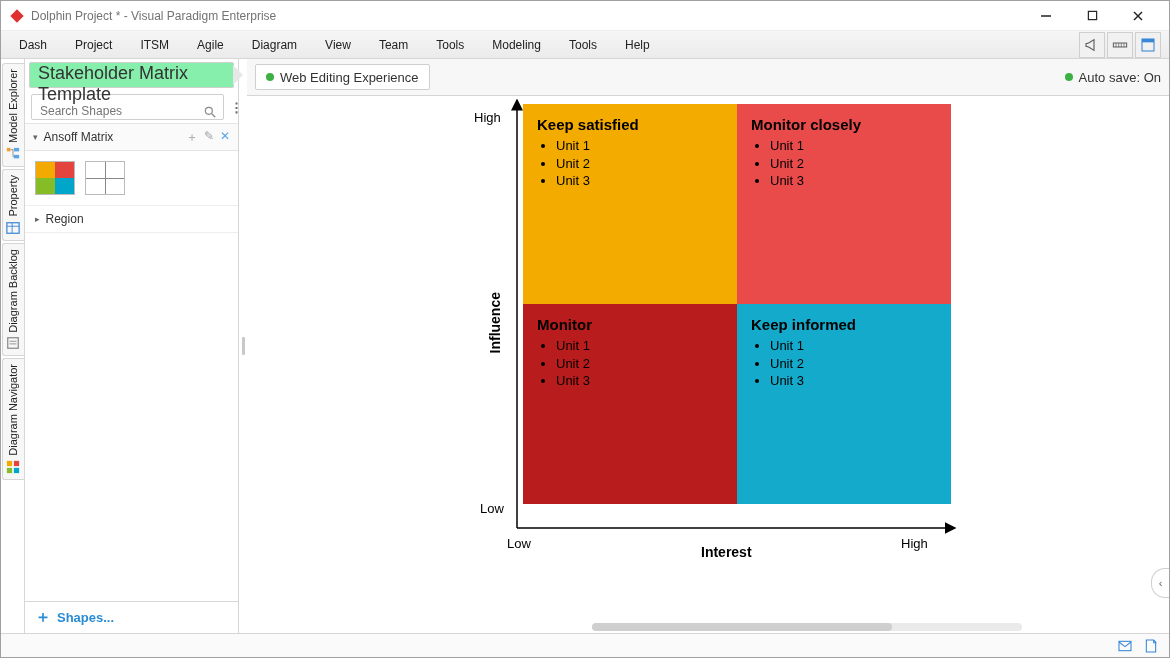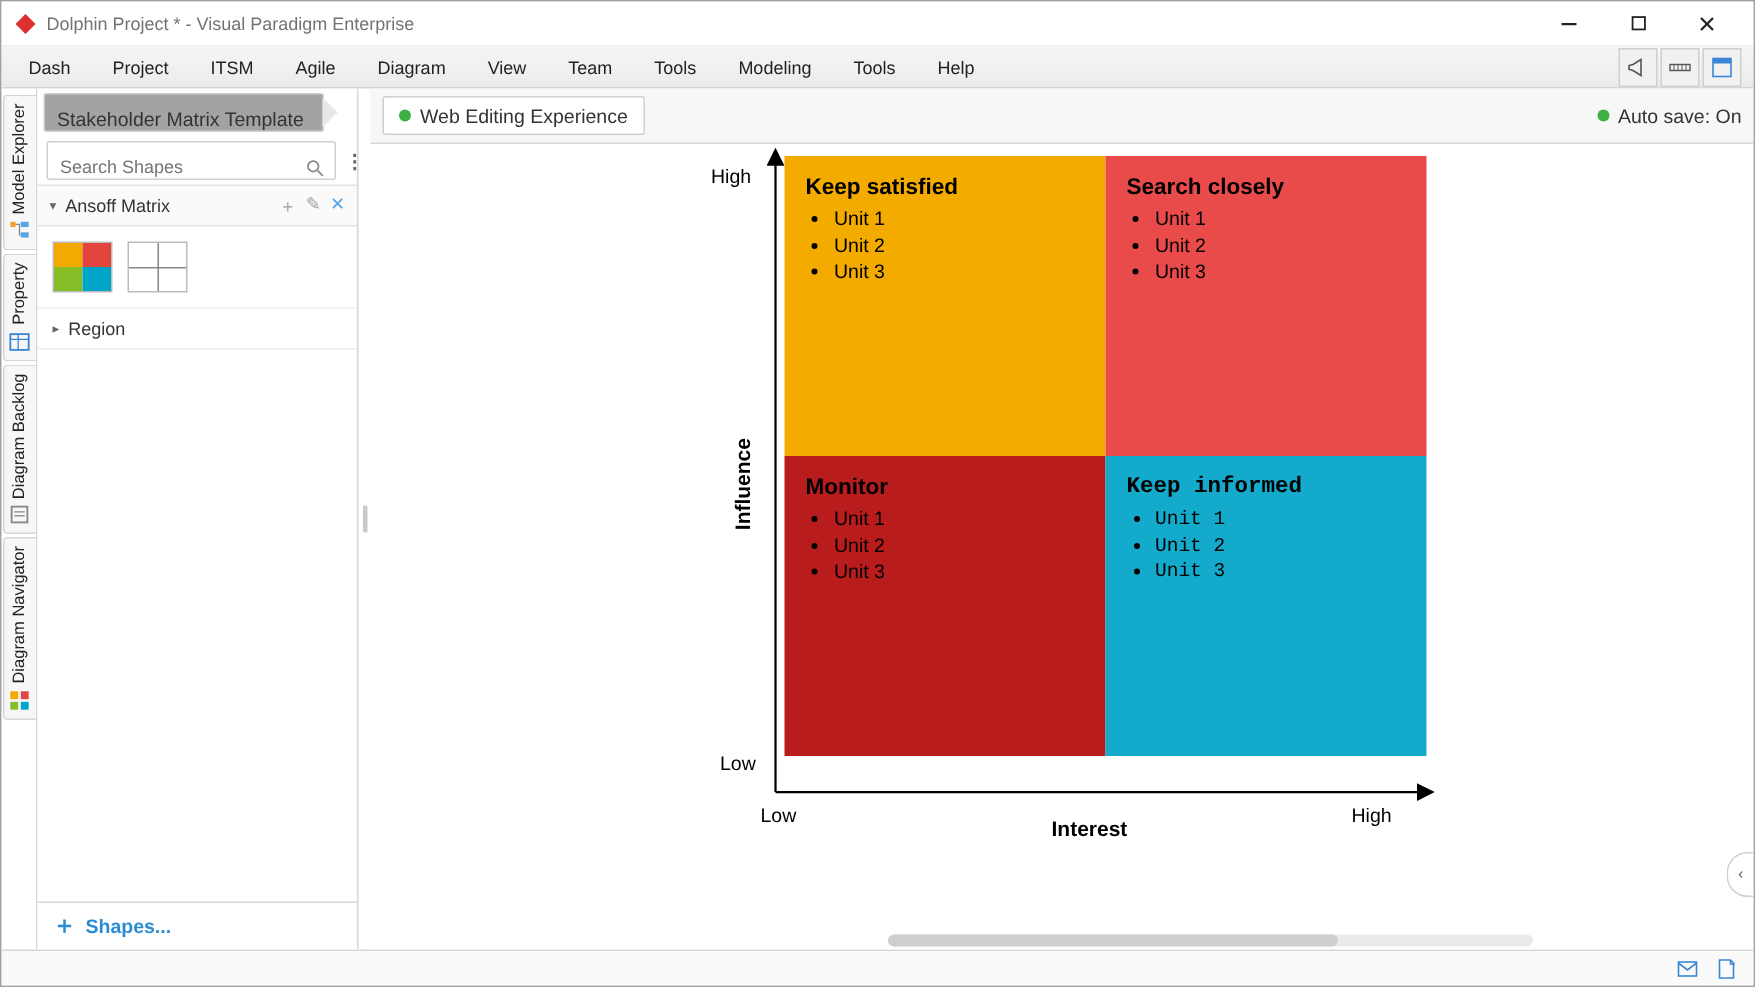--- a/index.html
+++ b/index.html
@@ -23,21 +23,21 @@
 
   
   .side-tabs { width: 24px; background: #fff; border-right: 1px solid #d6d6d6; display: flex; flex-direction: column; align-items: center; padding-top: 4px; gap: 2px; }
   .side-tab { width: 22px; display:flex; flex-direction:column; align-items:center; justify-content:flex-end; border: 1px solid #d6d6d6; border-right:none; border-radius: 3px 0 0 3px; background:#f7f7f7; padding: 5px 1px; gap:4px; cursor:default; }
   .side-tab .tab-label { writing-mode: vertical-rl; transform: rotate(180deg); font-size: 11px; color: #222; white-space: nowrap; }
   .side-tab-icon { width:14px; height:14px; }
 
   
   .left-panel { width: 214px; background: #fff; border-right: 1px solid #d6d6d6; display: flex; flex-direction: column; position:relative; }
   .breadcrumb-row { height: 32px; display:flex; align-items:center; padding: 4px 4px; }
-  .breadcrumb { height: 26px; display:flex; align-items:flex-end; padding: 0 12px 0 8px; border:1px solid #cfcfcf; background:#a3a3a3; position: relative; font-size:13px; color:#333; border-radius:2px; }
+  .breadcrumb { height: 26px; display:flex; align-items:flex-start; padding: 0 12px 0 8px; border:1px solid #cfcfcf; background:#86efac; position: relative; font-size:18px; color:#333; border-radius:2px; }
   .breadcrumb::after { content:""; position:absolute; right:-10px; top:2px; width:0; height:0; border-top:10px solid transparent; border-bottom:10px solid transparent; border-left:10px solid #e7e7e7; }
   .search-row { height: 32px; display:flex; align-items:center; padding: 0 6px; gap:4px; }
   .search-box { flex:1; height:26px; border:1px solid #cfcfcf; border-radius:2px; display:flex; align-items:flex-end; padding:0 6px; color:#888; font-size:12px; gap:6px; }
   .search-box input { border:none; outline:none; flex:1; font-size:12px; background:transparent; }
   .more-dots { color:#666; padding:0 2px; cursor:default; font-weight:bold; }
   .panel-section-hdr { height:28px; display:flex; align-items:center; padding:0 8px; border-top:1px solid #e4e4e4; border-bottom:1px solid #e4e4e4; background:#fafafa; font-size:12px; color:#333; gap:6px; }
   .panel-section-hdr .arrow { font-size:9px; color:#666; }
   .panel-section-hdr .hdr-actions { margin-left:auto; display:flex; gap:6px; color:#9aa0a6; font-size:12px;}
   .hdr-action { cursor:default; }
   .close-x { color:#5aa5e6; }
@@ -76,21 +76,21 @@
   .x-title { position:absolute; left:224px; top:440px; font-size:14px; font-weight:bold;}
   .y-title { position:absolute; left:10px; top:188px; font-size:14px; font-weight:bold; writing-mode:vertical-rl; transform:rotate(180deg); }
   .quad-grid { position:absolute; left:46px; top:0; width:428px; height:400px; display:grid; grid-template-columns:1fr 1fr; grid-template-rows:1fr 1fr;}
   .quad { padding:12px 14px; color:#000;}
   .quad .qtitle { font-weight:bold; font-size:15px; margin-bottom:4px;}
   .quad ul { margin:1px; padding-left:18px;}
   .quad li { font-size:13px; line-height:1.35;}
   .q-tl { background:#f3ab00;}
   .q-tr { background:#e94b4b;}
   .q-bl { background:#b91c1c;}
-  .q-br { background:#14aacb;font-family:Liberation Mono, monospace;}
+  .q-br { background:#14aacb;}
   .h-scroll-track { position:absolute; left:345px; bottom:2px; width:430px; height:8px; background:#eaeaea; border-radius:4px; }
   .h-scroll-thumb { position:absolute; left:0; top:0; width:300px; height:8px; background:#cfcfcf; border-radius:4px;}
 
   .side-flyout { position:absolute; right:0; top:472px; width:18px; height:30px; border:1px solid #cfcfcf; border-right:none; background:#fff; border-radius: 14px 0 0 14px; display:flex; align-items:center; justify-content:center; color:#666; font-size:11px;}
 
   
   .status-bar { height:24px; border-top:1px solid #d6d6d6; background:#fafafa; display:flex; align-items:center; justify-content:flex-end; padding:0 10px; gap:10px;}
   .status-icon { width:16px; height:16px; color:#3a86d6; }
   .panel-top-icons { display:flex; gap:2px; margin-left:auto; margin-right:4px;}
 </style>
@@ -287,21 +287,21 @@
           <div class="quad-grid">
             <div class="quad q-tl">
               <div class="qtitle">Keep satisfied</div>
               <ul>
                 <li>Unit 1</li>
                 <li>Unit 2</li>
                 <li>Unit 3</li>
               </ul>
             </div>
             <div class="quad q-tr">
-              <div class="qtitle">Search closely</div>
+              <div class="qtitle">Monitor closely</div>
               <ul>
                 <li>Unit 1</li>
                 <li>Unit 2</li>
                 <li>Unit 3</li>
               </ul>
             </div>
             <div class="quad q-bl">
               <div class="qtitle">Monitor</div>
               <ul>
                 <li>Unit 1</li>

